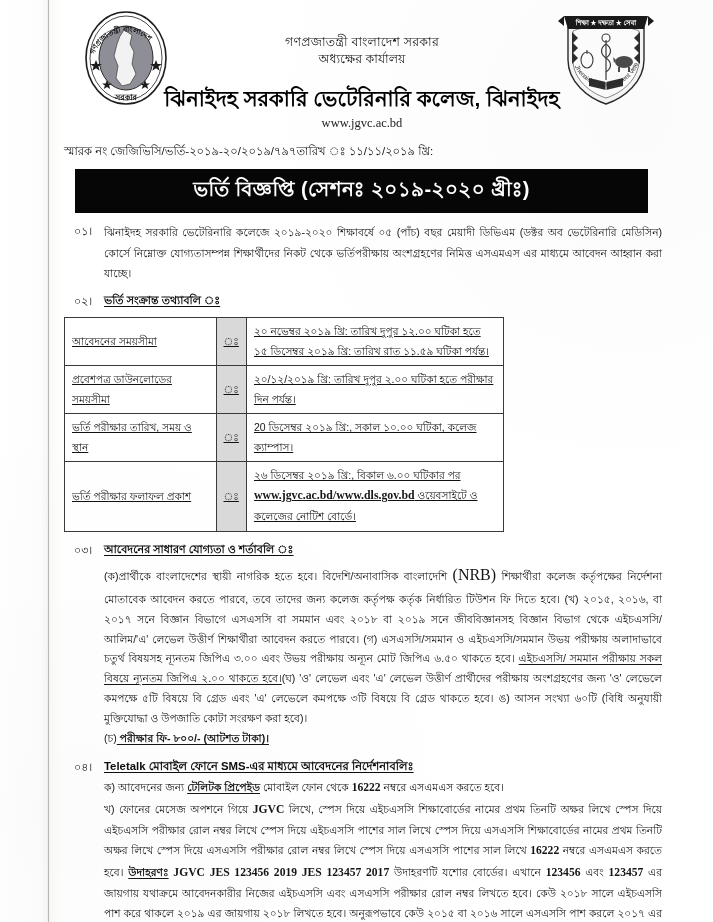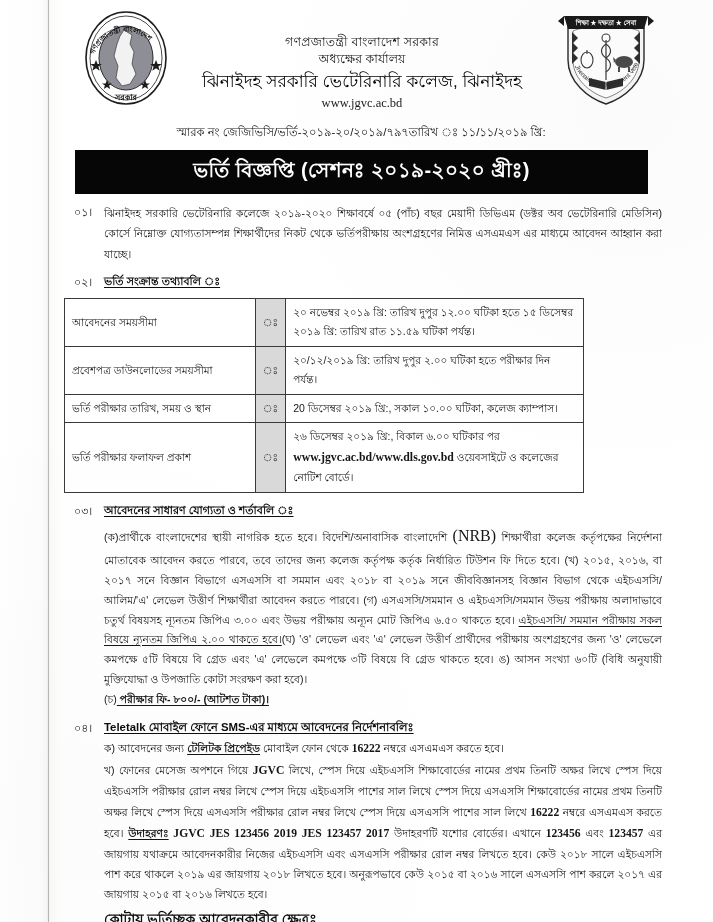--- a/index.html
+++ b/index.html
@@ -54,35 +54,35 @@
   .hdr-1 {
     font-family: "Liberation Sans", "DejaVu Sans", sans-serif;
     font-size: 12.5px; letter-spacing: .2px; color: #1a1a1a;
   }
   .hdr-2 {
     font-family: "Liberation Sans", "DejaVu Sans", sans-serif;
     font-size: 12.5px; color: #1a1a1a;
   }
   .hdr-3 {
     font-family: "Liberation Sans", "DejaVu Sans", sans-serif;
-    font-size: 17px; font-weight: normal; color: #000;
-    margin-top: 1px;
+    font-size: 21px; font-weight: bold; color: #000;
+    margin-top: 16px;
   }
   .hdr-4 {
     font-family: "Liberation Sans", "DejaVu Sans", sans-serif;
     font-size: 11.5px; font-weight: bold; color: #161616;
     margin-top: 1px;
   }
   .hdr-web {
     font-family: "Liberation Serif", serif;
     font-size: 12.5px; color: #1a1a1a; margin-top: 3px;
   }
 
   .memo-row {
-    display: flex; justify-content: center; align-items: flex-end;
+    display: flex; justify-content: flex-start; align-items: flex-end;
     font-family: "Liberation Sans", "DejaVu Sans", sans-serif;
     font-size: 11.5px; color: #121212;
     margin-top: 12px;
     padding: 0 4px 0 2px;
   }
 
   
   .banner {
     margin-top: 7px;
     background: #060606;
@@ -141,22 +141,23 @@
   }
   .rom-n {
     font-family: "Liberation Serif", "DejaVu Serif", serif;
     font-size: 16px;
   }
 
   
   .tbl-wrap { margin-top: 5px; padding-left: 2px; }
   table.info {
     border-collapse: collapse;
-    width: 520px;
-    font-family: "Liberation Sans", "DejaVu Sans", sans-serif;
+    width: 440px;
+    font-family: "Liberation Sans", "DejaVu Sans", sans-serif;
+    text-decoration: underline;
   }
   table.info td {
     border: 1px solid #3a3a3a;
     padding: 4px 7px;
     font-size: 10.5px;
     line-height: 1.85;
     vertical-align: middle;
     color: #151515;
   }
   td.c-label { width: 216px; }

